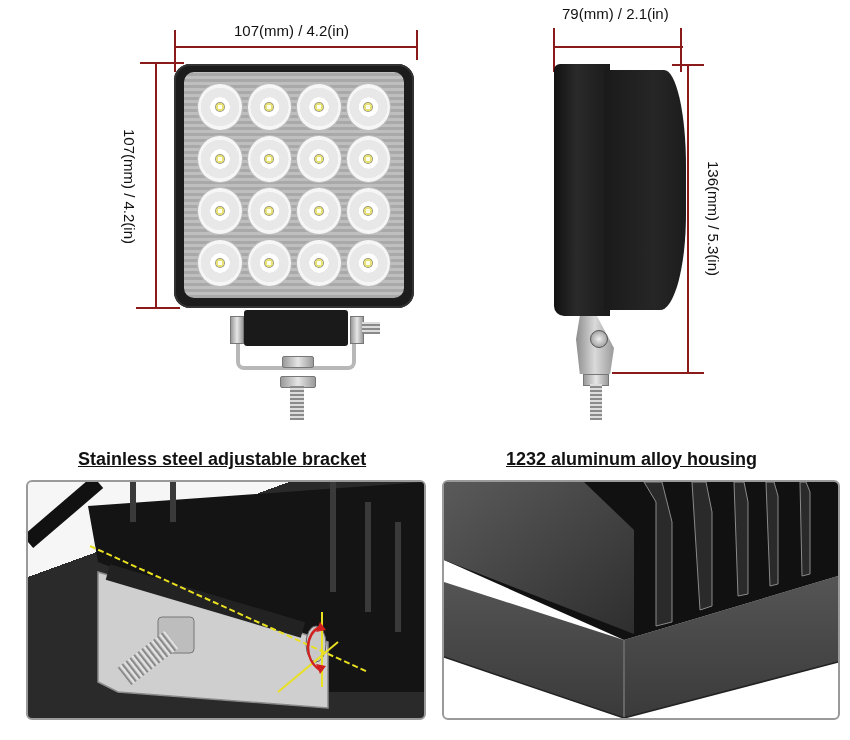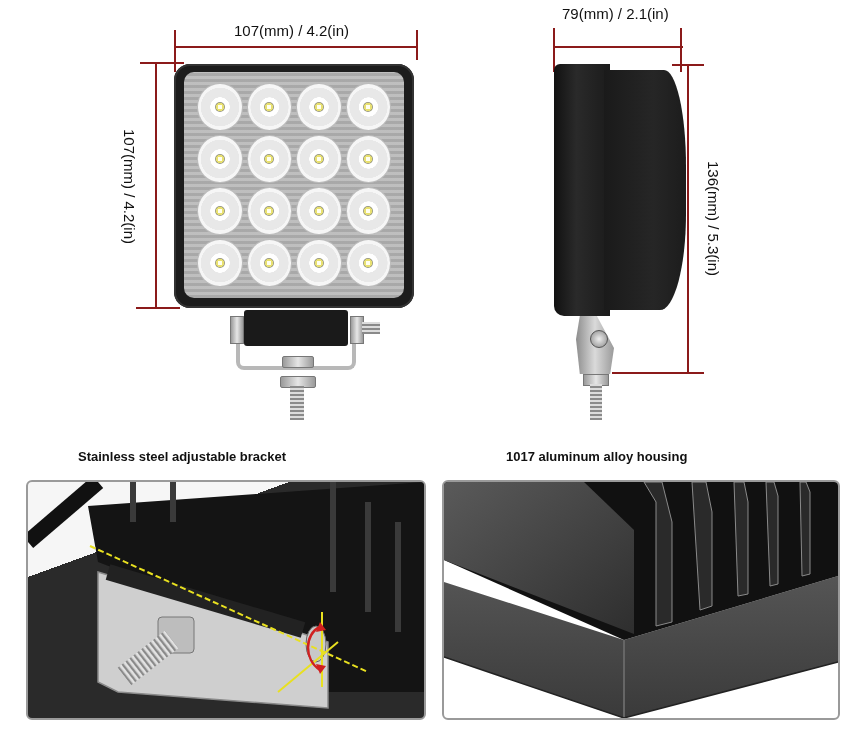--- a/index.html
+++ b/index.html
@@ -1,21 +1,21 @@
 <!DOCTYPE html>
 <html><head>
 <meta charset="utf-8">
 <style>
   html,body{margin:0;padding:0;background:#ffffff;}
   body{width:850px;height:740px;position:relative;overflow:hidden;font-family:"Liberation Sans",sans-serif;}
   .abs{position:absolute;}
   .dim-text{font-family:"Liberation Sans",sans-serif;font-size:15px;color:#111;white-space:nowrap;}
   .line-h{position:absolute;height:2px;background:#8b1a1a;}
   .line-v{position:absolute;width:2px;background:#8b1a1a;}
-  .caption{position:absolute;font-family:"Liberation Sans",sans-serif;font-weight:bold;font-size:13px;color:#111;white-space:nowrap;}
+  .caption{position:absolute;font-family:"Liberation Sans",sans-serif;font-weight:bold;font-size:18px;color:#111;white-space:nowrap;text-decoration:underline;}
   .photo-frame{position:absolute;border:2px solid #9a9a9a;border-radius:6px;overflow:hidden;background:#fff;}
   
   .front-housing{position:absolute;left:174px;top:64px;width:240px;height:244px;background:#1c1c1c;border-radius:16px;box-shadow:inset 0 0 0 2px #333;}
   .front-lens{position:absolute;left:10px;top:8px;right:10px;bottom:10px;border-radius:10px;
     background:repeating-linear-gradient(0deg,#c9c9c9 0 3px,#e3e3e3 3px 6px),#d6d6d6;
     background-blend-mode:multiply;}
   .lens-grid{position:absolute;left:14px;top:12px;right:14px;bottom:12px;display:grid;grid-template-columns:repeat(4,1fr);grid-template-rows:repeat(4,1fr);gap:6px;}
   .led-cup{border-radius:50%;background:radial-gradient(circle at 50% 50%,#ffffff 0 30%,#e8e8e8 31% 60%,#f6f6f6 61% 100%);box-shadow:0 0 0 1px #bdbdbd;position:relative;}
   .led-chip{position:absolute;left:50%;top:50%;width:10px;height:10px;margin:-5px 0 0 -5px;border-radius:50%;background:radial-gradient(circle,#fffff0 0 35%,#e8e070 36% 60%,#9a9a80 61%);}
   
@@ -125,21 +125,21 @@
 
   <div class="side-rear"></div>
   <div class="side-body"></div>
   <div class="side-bracket"></div>
   <div class="side-bolthead"></div>
   <div class="nut" style="left:583px;top:374px;width:24px;height:10px;"></div>
   <div class="bolt" style="left:590px;top:384px;width:12px;height:36px;"></div>
 </div>
 
 <div class="caption" style="left:78px;top:449px;">Stainless steel adjustable bracket</div>
-<div class="caption" style="left:506px;top:449px;">1017 aluminum alloy housing</div>
+<div class="caption" style="left:506px;top:449px;">1232 aluminum alloy housing</div>
 
 <div class="photo-frame photo-left">
   <svg width="396" height="236" viewBox="0 0 396 236">
 
     <path d="M0 60 L70 0" stroke="#111" stroke-width="16" fill="none"></path>
 
     <path d="M60 24 L396 0 L396 210 L300 210 L280 160 L70 80 Z" fill="#141414"></path>
 
     <g stroke="#3a3a3a" stroke-width="6">
       <line x1="105" y1="0" x2="105" y2="40"></line>

